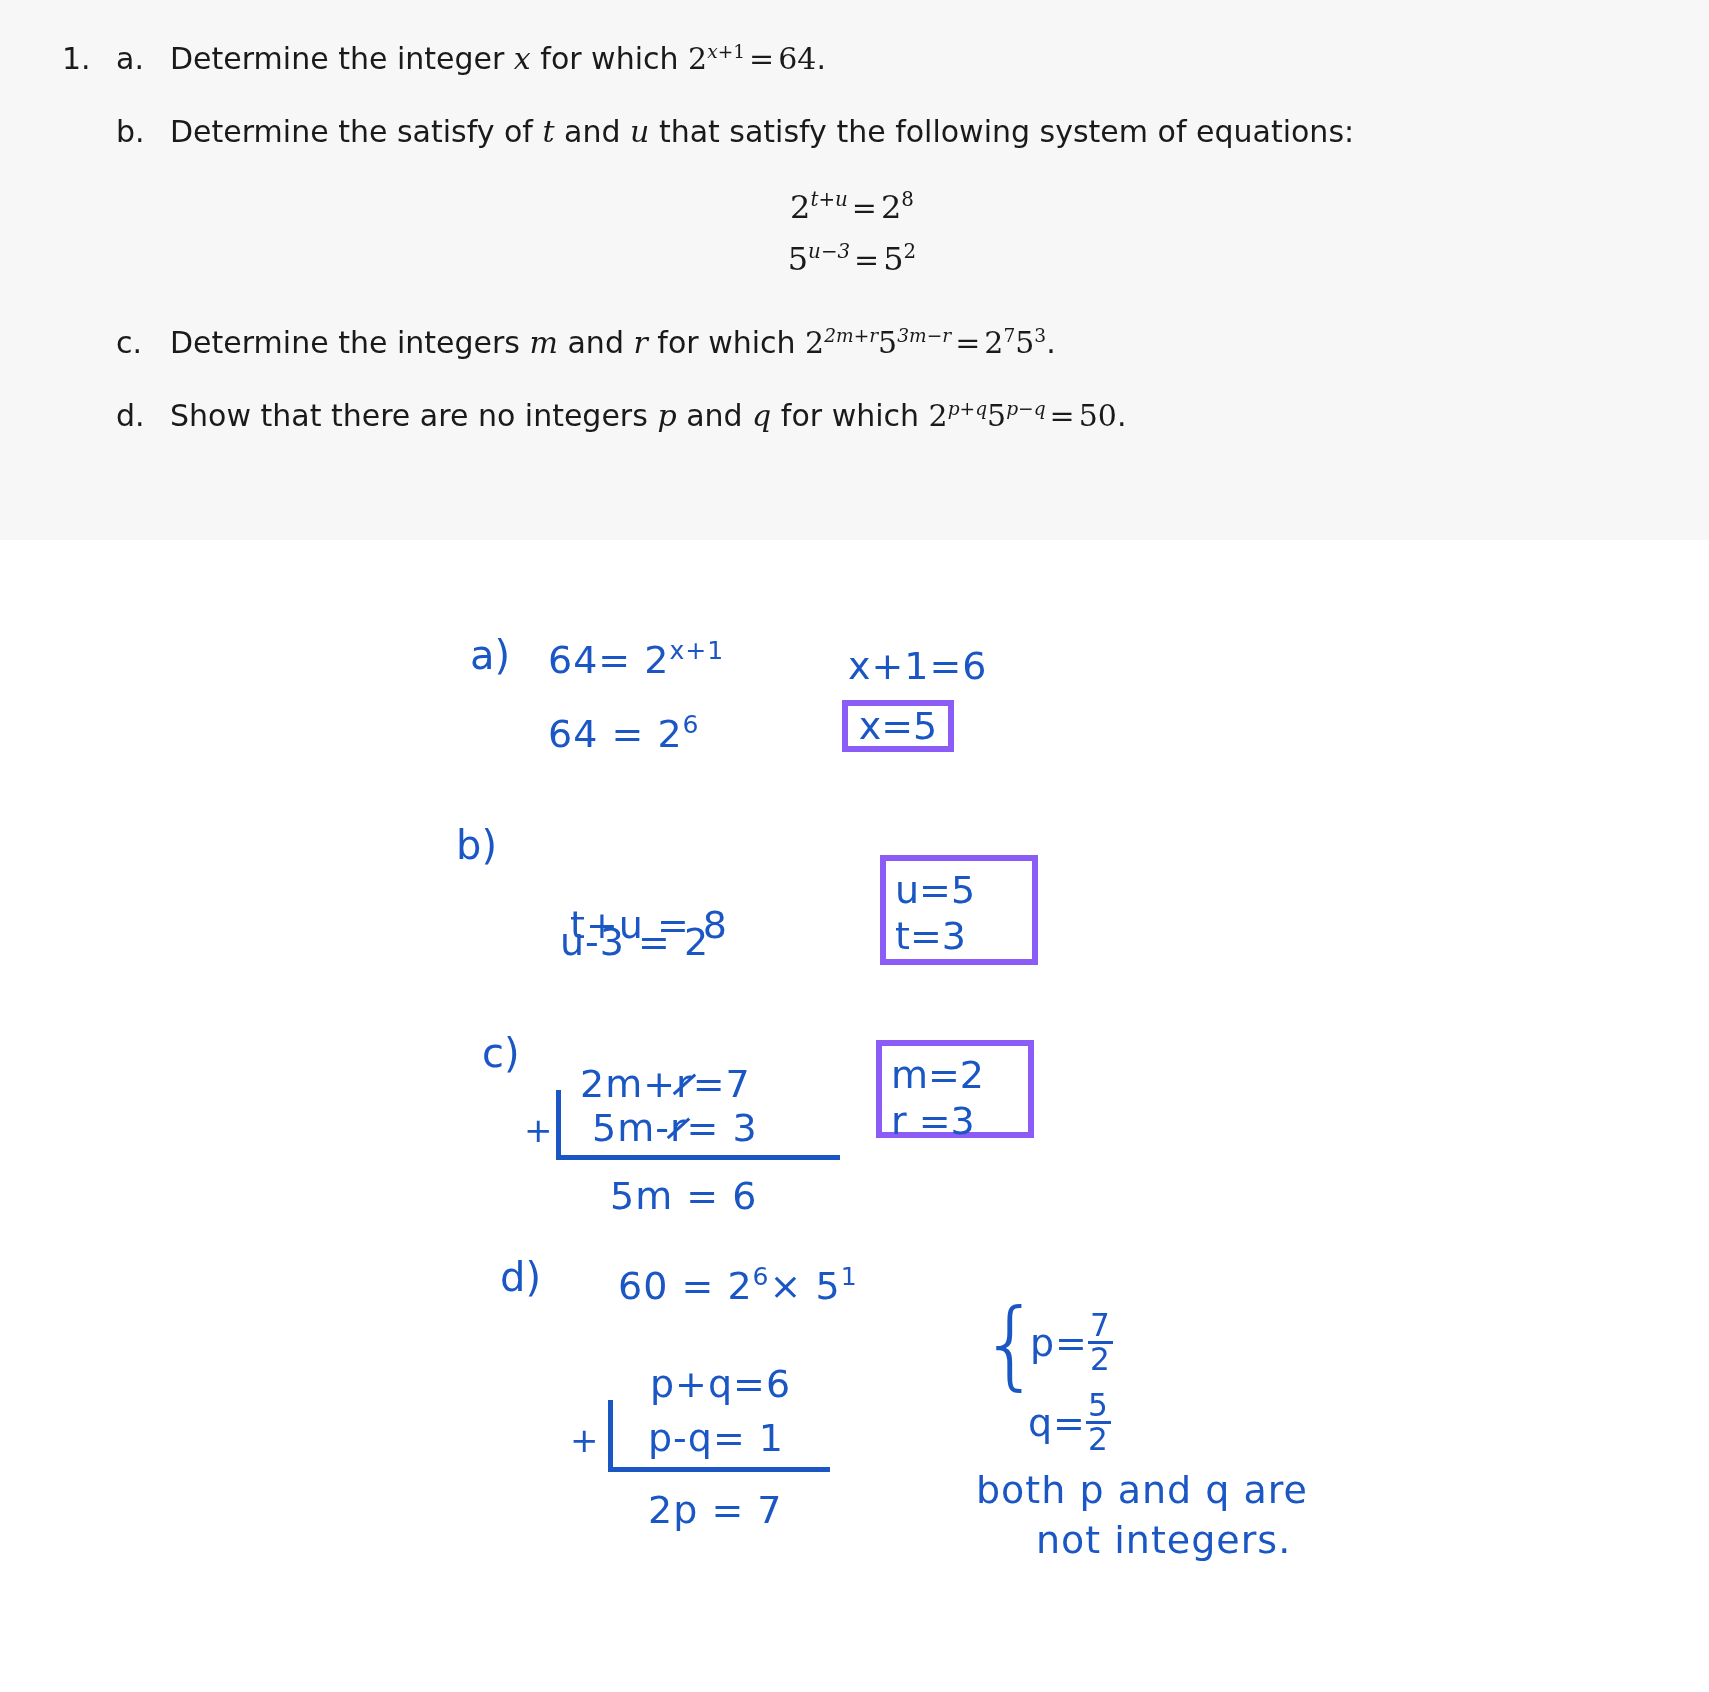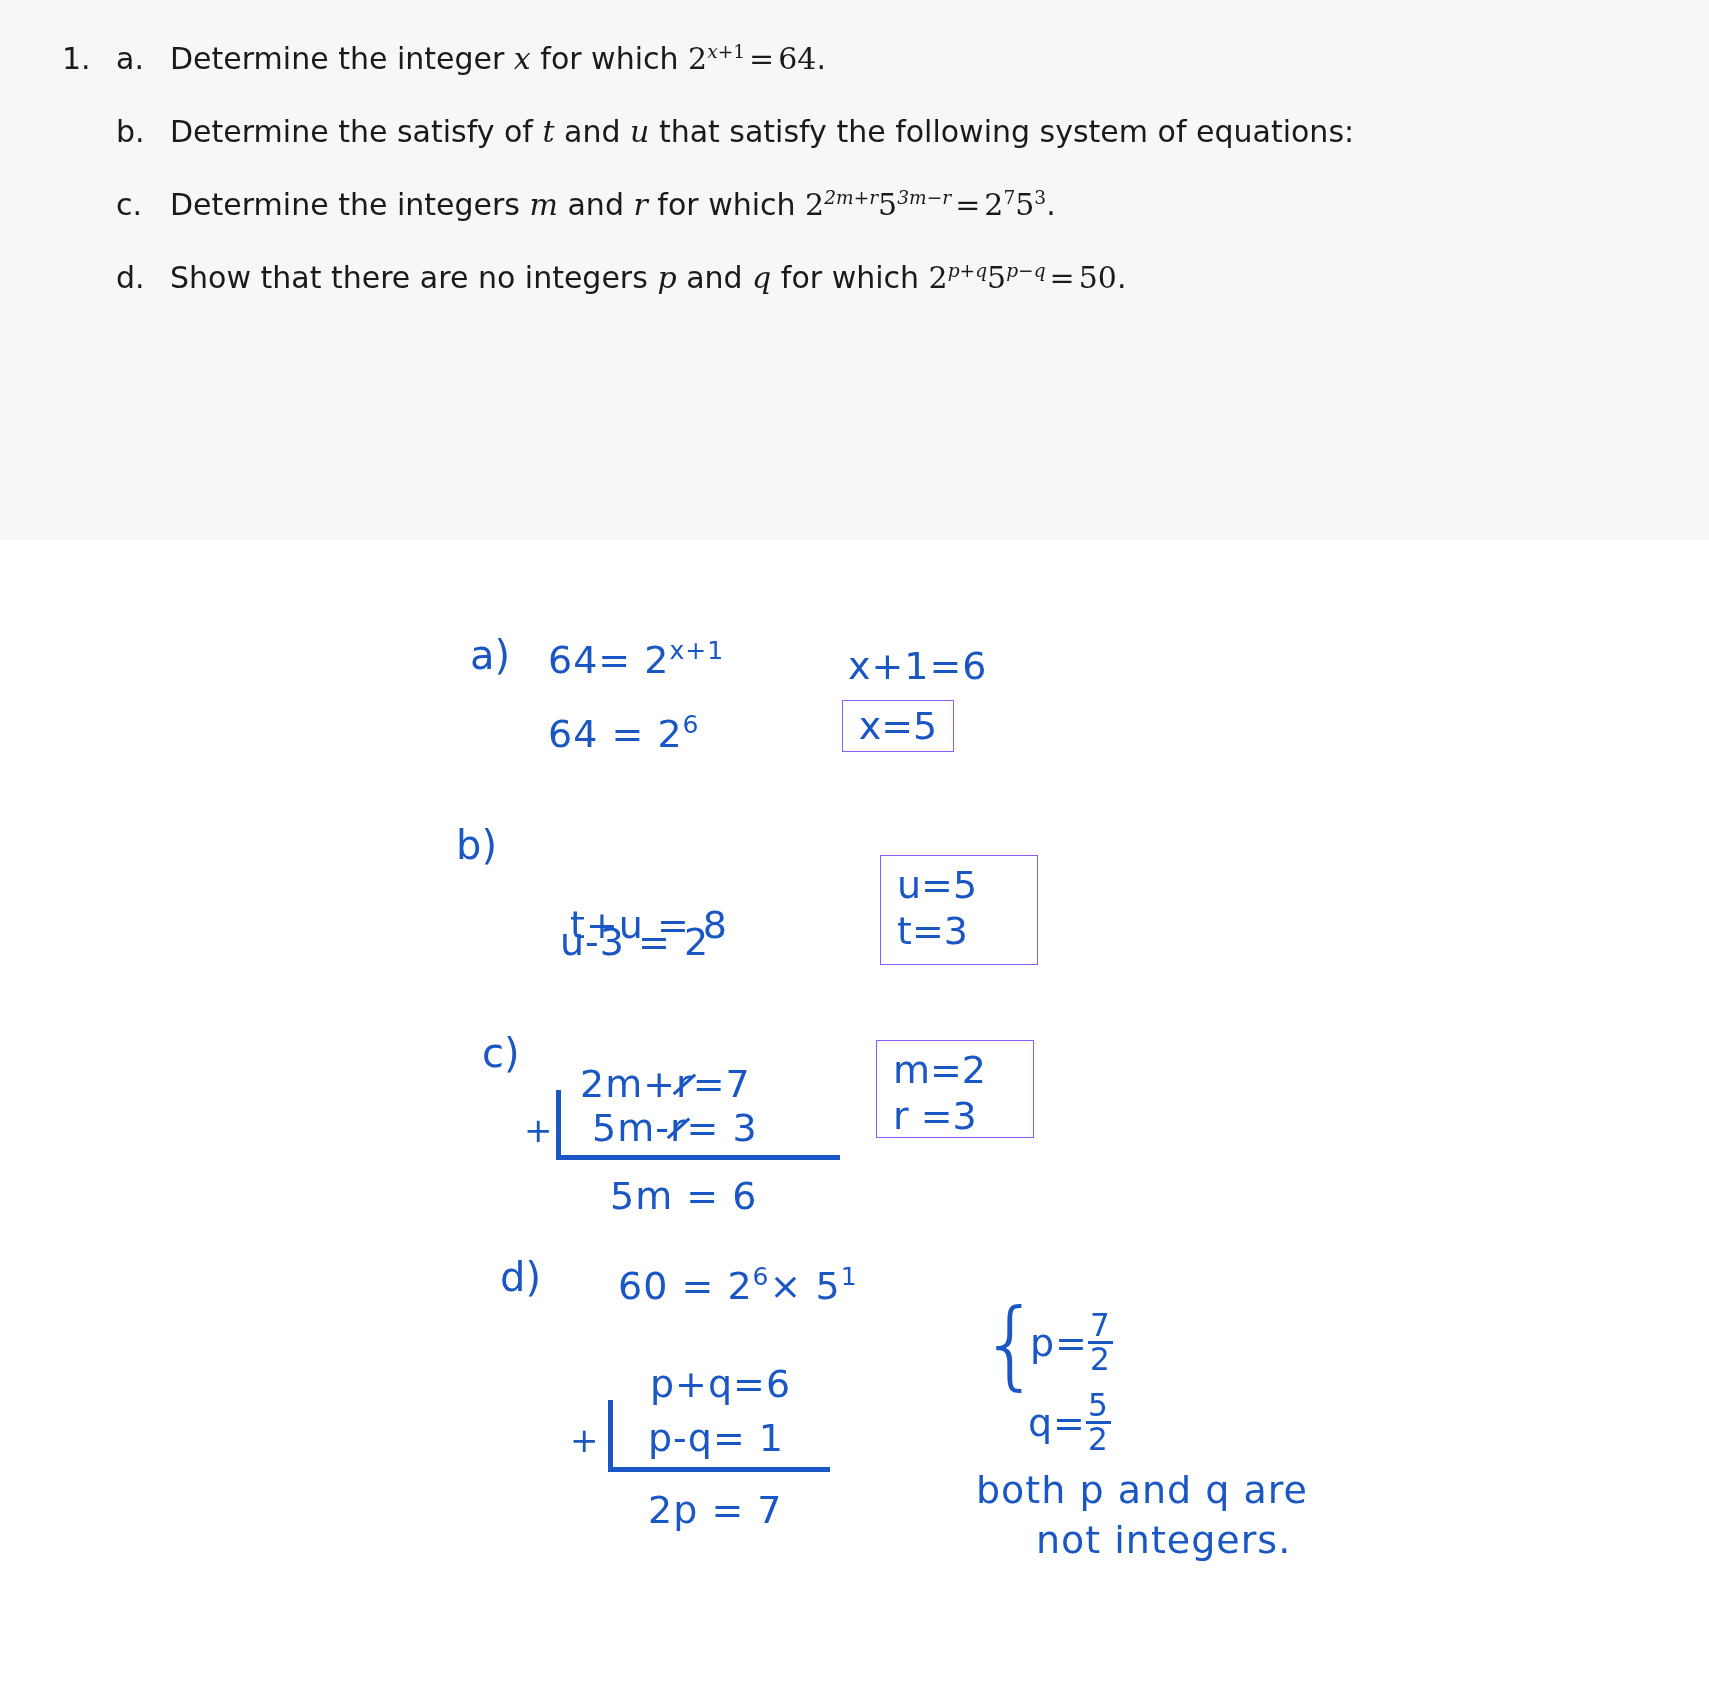--- a/index.html
+++ b/index.html
@@ -104,26 +104,26 @@
   }
   sup.hsup {
     font-size: 0.66em;
     vertical-align: super;
     line-height: 0;
     margin-top: 16px;
   }
 
   .ansbox {
     position: absolute;
-    border: 1px solid #8b5cf6;
+    border: 6px solid #8b5cf6;
     color: #1a56c4;
     font-family: "DejaVu Sans", sans-serif;
     font-size: 38px;
     line-height: 1.22;
-    padding: 6px 16px;
+    padding: 6px 9px;
     box-sizing: border-box;
     white-space: nowrap;
   }
 
   .sumrule {
     position: absolute;
     border-left: 5px solid #1a56c4;
     border-bottom: 5px solid #1a56c4;
     box-sizing: border-box;
   }
@@ -186,20 +186,24 @@
       <span class="prob-letter">a.</span>
       <span class="prob-text"><span>Determine the integer </span><span class="mi">x</span><span> for which </span><span class="mn">2</span><sup class="ex"><span class="mi">x</span><span>+</span><span>1</span></sup><span class="mop">=</span><span class="mn">64</span><span>.</span></span>
     </div>
 
     <div class="prob-line">
       <span class="prob-num"></span>
       <span class="prob-letter">b.</span>
       <span class="prob-text"><span>Determine the satisfy of </span><span class="mi">t</span><span> and </span><span class="mi">u</span><span> that satisfy the following system of equations:</span></span>
     </div>
 
+    <div class="sys-block">
+      <div class="sys-row"><span>2</span><sup class="ex"><span class="mi">t+u</span></sup><span class="mop">=</span><span>2</span><sup class="ex">8</sup></div>
+      <div class="sys-row"><span>5</span><sup class="ex"><span class="mi">u−3</span></sup><span class="mop">=</span><span>5</span><sup class="ex">2</sup></div>
+    </div>
 
     <div class="prob-line">
       <span class="prob-num"></span>
       <span class="prob-letter">c.</span>
       <span class="prob-text"><span>Determine the integers </span><span class="mi">m</span><span> and </span><span class="mi">r</span><span> for which </span><span class="mn">2</span><sup class="ex"><span class="mi">2m+r</span></sup><span class="mn">5</span><sup class="ex"><span class="mi">3m−r</span></sup><span class="mop">=</span><span class="mn">2</span><sup class="ex">7</sup><span class="mn">5</span><sup class="ex">3</sup><span>.</span></span>
     </div>
 
     <div class="prob-line">
       <span class="prob-num"></span>
       <span class="prob-letter">d.</span>

